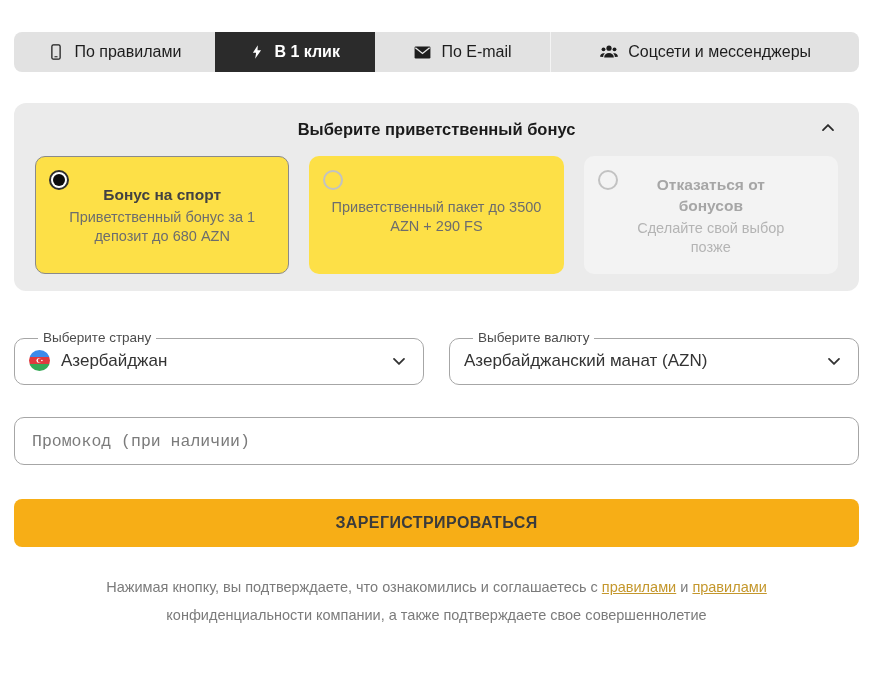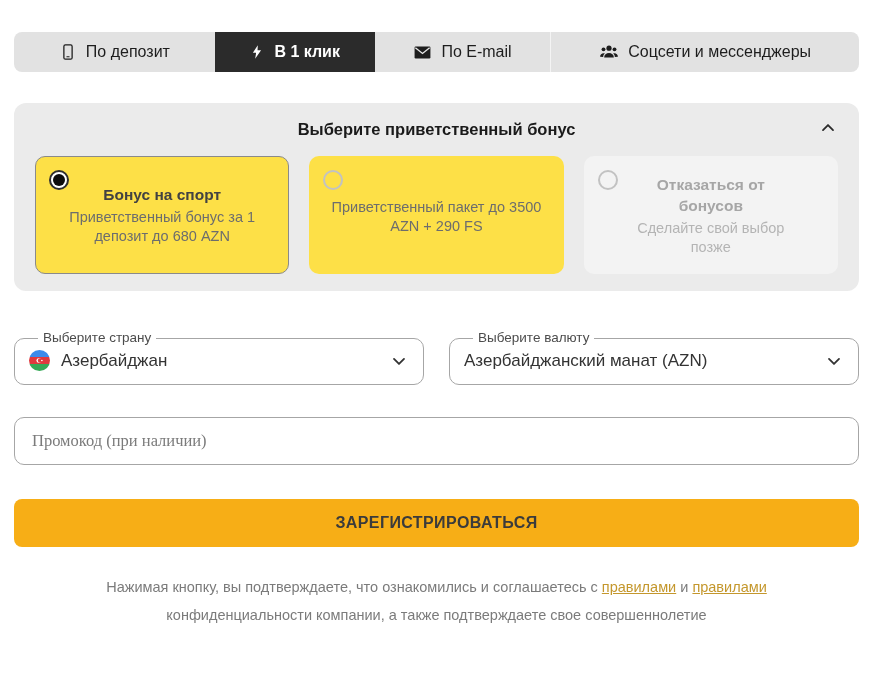--- a/index.html
+++ b/index.html
@@ -103,21 +103,21 @@
     white-space: nowrap; overflow: hidden;
   }
   .select-chevron { margin-left: auto; color: #333; display: flex; flex: 0 0 auto; }
   .flag { flex: 0 0 auto; display: flex; }
 
   
   .promo-input {
     display: block; width: 100%; height: 48px; margin-top: 32px;
     border: 1px solid #a6a6a6; border-radius: 10px;
     padding: 11px 17px; font-size: 16.5px; color: #333;
-    font-family: Liberation Serif, serif;
+    font-family: Liberation Mono, monospace;
     background: #fff; outline: none;
   }
   .promo-input::placeholder { color: #7b7b7b; opacity: 1; }
 
   
   .submit-btn {
     display: block; width: 100%; height: 48px; margin-top: 34px;
     background: #f7ae16; border: none; border-radius: 8px;
     font-size: 16px; font-weight: 700; color: #3b3b3b;
     font-family: "Liberation Sans", "DejaVu Sans", sans-serif;
@@ -138,21 +138,21 @@
 
 
   <div class="tabbar">
     <div class="tab tab-phone">
       <span class="ticon">
         <svg viewBox="0 0 24 24" width="18" height="18">
             <rect x="6.5" y="2.5" width="11" height="19" rx="2" fill="none" stroke="currentColor" stroke-width="1.7"></rect>
             <line x1="10" y1="18.4" x2="14" y2="18.4" stroke="currentColor" stroke-width="1.5"></line>
           </svg>
       </span>
-      <span>По депозит</span>
+      <span>По правилами</span>
     </div>
     <div class="tab tab-oneclick active">
       <span class="ticon">
         <svg viewBox="0 0 24 24" width="16" height="16">
             <path d="M13.2 2 L5.8 13.2 h4.9 L9.2 22 l8.9-12.8 h-5.3 Z" fill="currentColor"></path>
           </svg>
       </span>
       <span>В 1 клик</span>
     </div>
     <div class="tab tab-email">

